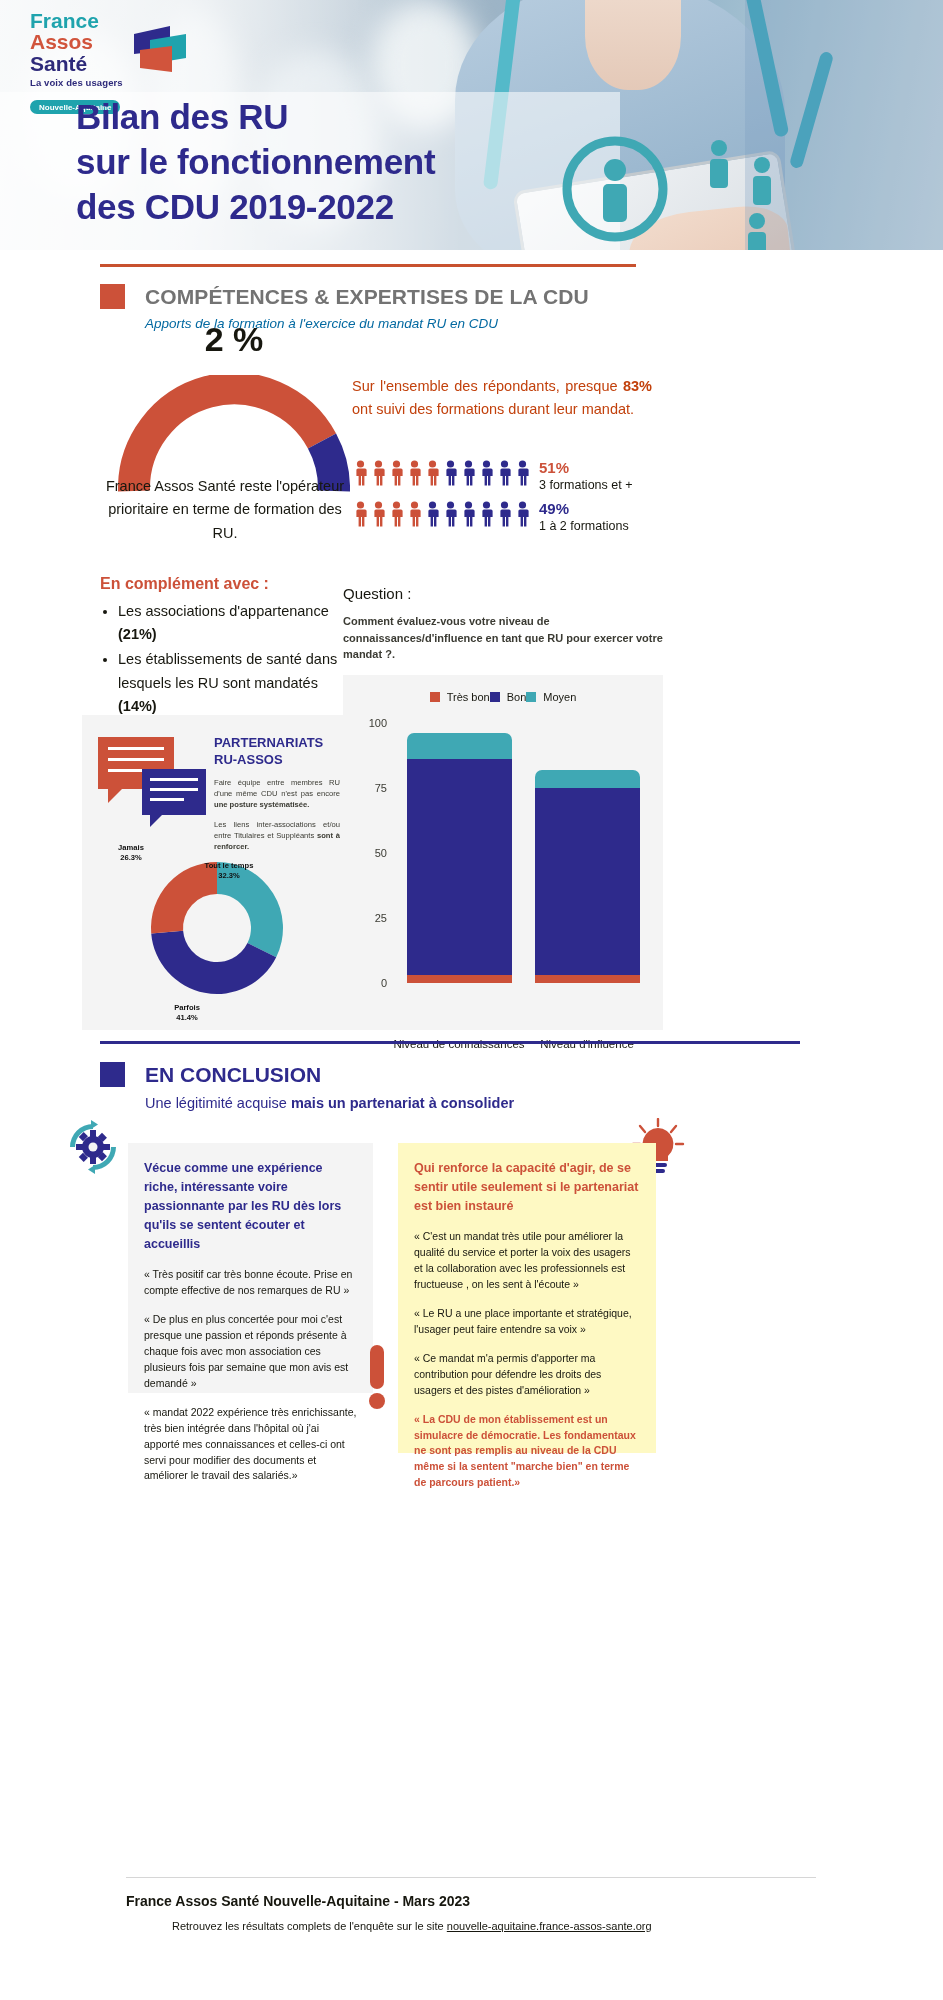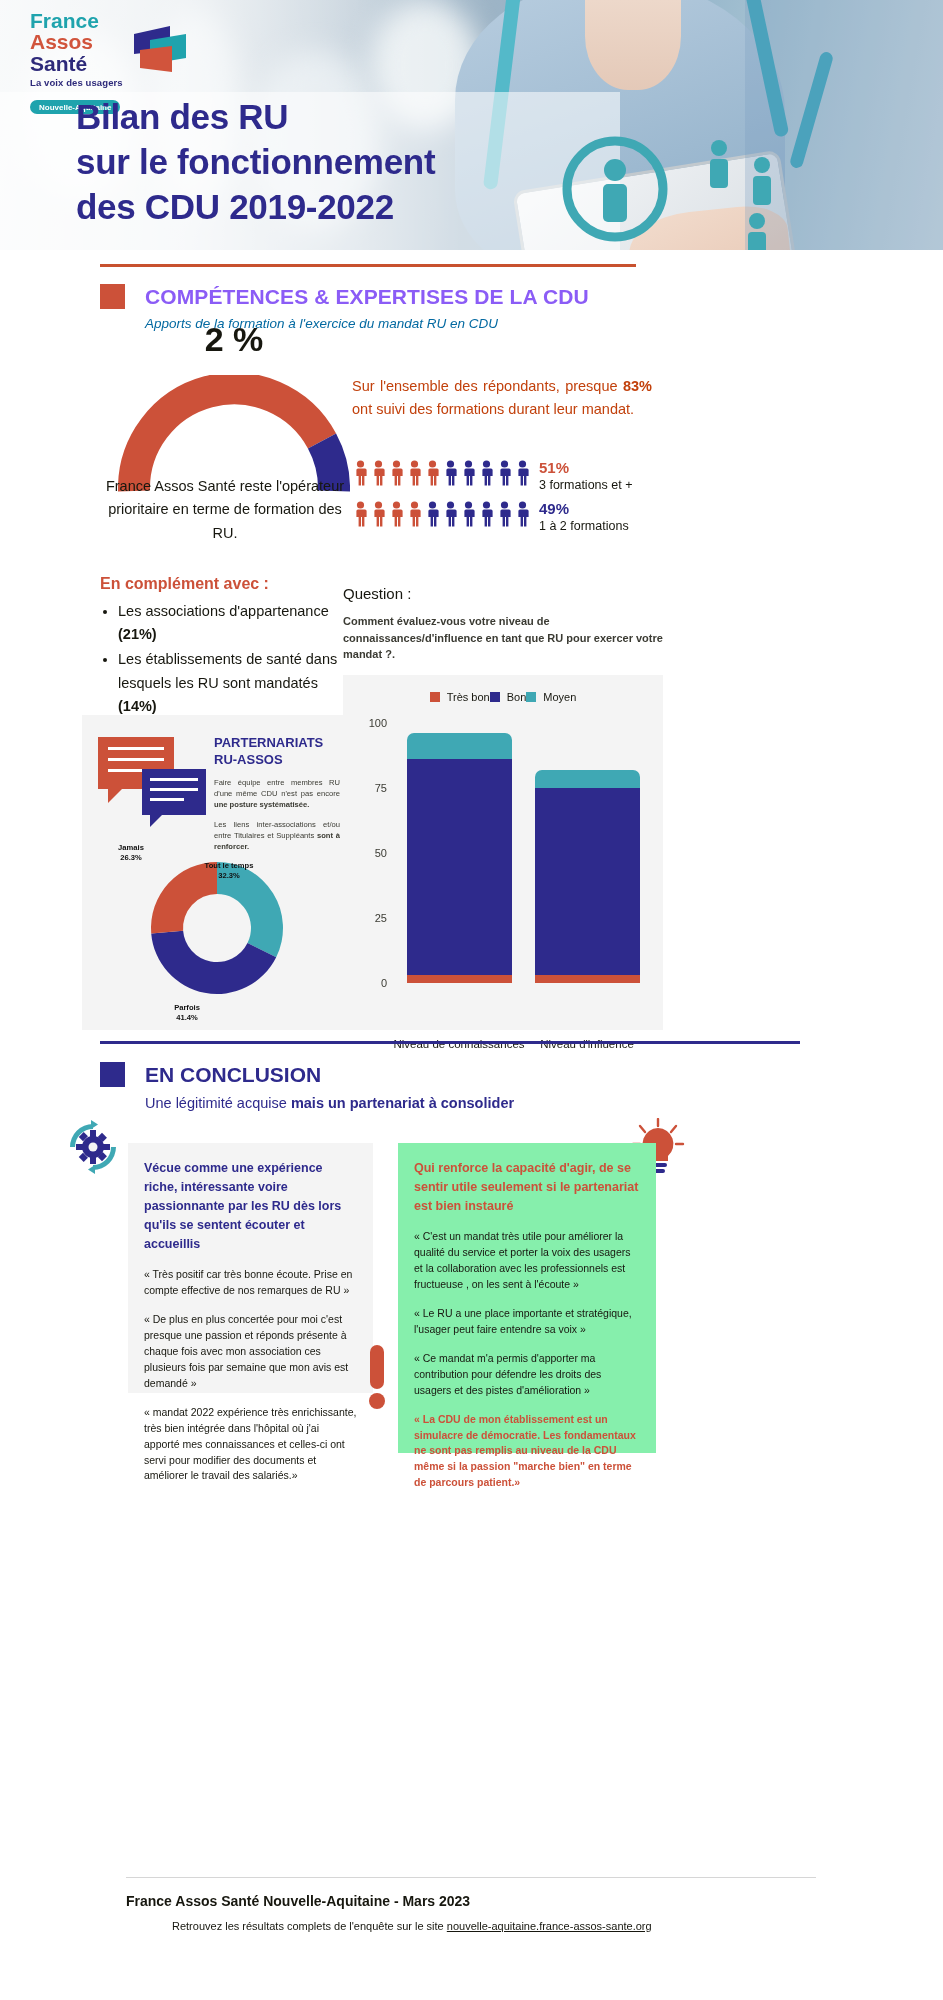--- a/index.html
+++ b/index.html
@@ -86,21 +86,21 @@
     font-size:35px; font-weight:800; color:#2e2a8c;
     line-height:1.28; letter-spacing:-.3px;
   }
 
   
   .sec1 { position:absolute; left:0; top:250px; width:943px; }
   .rule-red { position:absolute; left:100px; top:14px; width:536px; height:3px; background:#c8512f; }
   .sec-head { position:absolute; left:100px; top:34px; display:flex; align-items:center; gap:20px; }
   .sq-red { width:25px; height:25px; background:#cc5139; }
   .sq-navy { width:25px; height:25px; background:#2e2a8c; }
-  .sec-title-red { font-size:21px; font-weight:800; color:#8b5cf6; letter-spacing:.1px; }
+  .sec-title-red { font-size:21px; font-weight:800; color:#737373; letter-spacing:.1px; }
   .sec-sub-red { position:absolute; left:145px; top:66px; font-size:13.5px; color:#0369a1;font-style:italic; }
 
   
   .gauge { position:absolute; left:118px; top:125px; width:232px; height:122px; }
   .gauge-label {
     position:absolute; left:118px; top:70px; width:232px; text-align:center;
     font-size:34px; font-weight:800; color:#17170f;
   }
   .gauge-cap {
     position:absolute; left:100px; top:225px; width:250px;
@@ -180,21 +180,21 @@
   .rule-navy { position:absolute; left:100px; top:1041px; width:700px; height:3px; background:#2e2a8c; }
   .sec2-head { position:absolute; left:100px; top:1062px; display:flex; align-items:center; gap:20px; }
   .sec-title-navy { font-size:21px; font-weight:800; color:#2e2a8c; }
   .sec2-sub { position:absolute; left:145px; top:1095px; font-size:14.5px; color:#2e2a8c; }
   .sec2-sub b { font-weight:800; }
 
   .gear-icon { position:absolute; left:64px; top:1118px; width:58px; height:58px; }
   .bulb-icon { position:absolute; left:630px; top:1118px; width:56px; height:58px; }
 
   .box-left { position:absolute; left:128px; top:1143px; width:245px; height:250px; background:#f4f4f4; }
-  .box-right { position:absolute; left:398px; top:1143px; width:258px; height:310px; background:#86efac; }
+  .box-right { position:absolute; left:398px; top:1143px; width:258px; height:310px; background:#fef9c3; }
   .bx-h {
     font-size:12.5px; font-weight:800; line-height:1.52; padding:16px 16px 0 16px;
   }
   .bx-h.navy { color:#2e2a8c; }
   .bx-h.red { color:#cc5139; }
   .bx-q {
     font-size:10.5px; line-height:1.52; color:#17170f; padding:0 16px; margin-top:13px;
   }
   .bx-q.red { color:#cc5139; font-weight:700; }
   .excl { position:absolute; left:366px; top:1345px; width:22px; height:64px; }
@@ -516,21 +516,21 @@
   <div class="bx-q">« Très positif car très bonne écoute. Prise en compte effective de nos remarques de RU »</div>
   <div class="bx-q">« De plus en plus concertée pour moi c'est presque une passion et réponds présente à chaque fois avec mon association ces plusieurs fois par semaine que mon avis est demandé »</div>
   <div class="bx-q">« mandat 2022 expérience très enrichissante, très bien intégrée dans l'hôpital où j'ai apporté mes connaissances et celles-ci ont servi pour modifier des documents et améliorer le travail des salariés.»</div>
 </div>
 
 <div class="box-right">
   <div class="bx-h red">Qui renforce la capacité d'agir, de se sentir utile seulement si le partenariat est bien instauré</div>
   <div class="bx-q">« C'est un mandat très utile pour améliorer la qualité du service et porter la voix des usagers et la collaboration avec les professionnels est fructueuse , on les sent à l'écoute »</div>
   <div class="bx-q">« Le RU a une place importante et stratégique, l'usager peut faire entendre sa voix »</div>
   <div class="bx-q">« Ce mandat m'a permis d'apporter ma contribution pour défendre les droits des usagers et des pistes d'amélioration »</div>
-  <div class="bx-q red">« La CDU de mon établissement est un simulacre de démocratie. Les fondamentaux ne sont pas remplis au niveau de la CDU même si la passion "marche bien" en terme de parcours patient.»</div>
+  <div class="bx-q red">« La CDU de mon établissement est un simulacre de démocratie. Les fondamentaux ne sont pas remplis au niveau de la CDU même si la sentent "marche bien" en terme de parcours patient.»</div>
 </div>
 
 <svg class="excl" viewBox="0 0 22 64">
   <rect x="4" y="0" width="14" height="44" rx="7" fill="#cc5139"></rect>
   <circle cx="11" cy="56" r="8" fill="#cc5139"></circle>
 </svg>
 
 <div class="foot-rule"></div>
 <div class="foot1">France Assos Santé Nouvelle-Aquitaine - Mars 2023</div>
 <div class="foot2">

